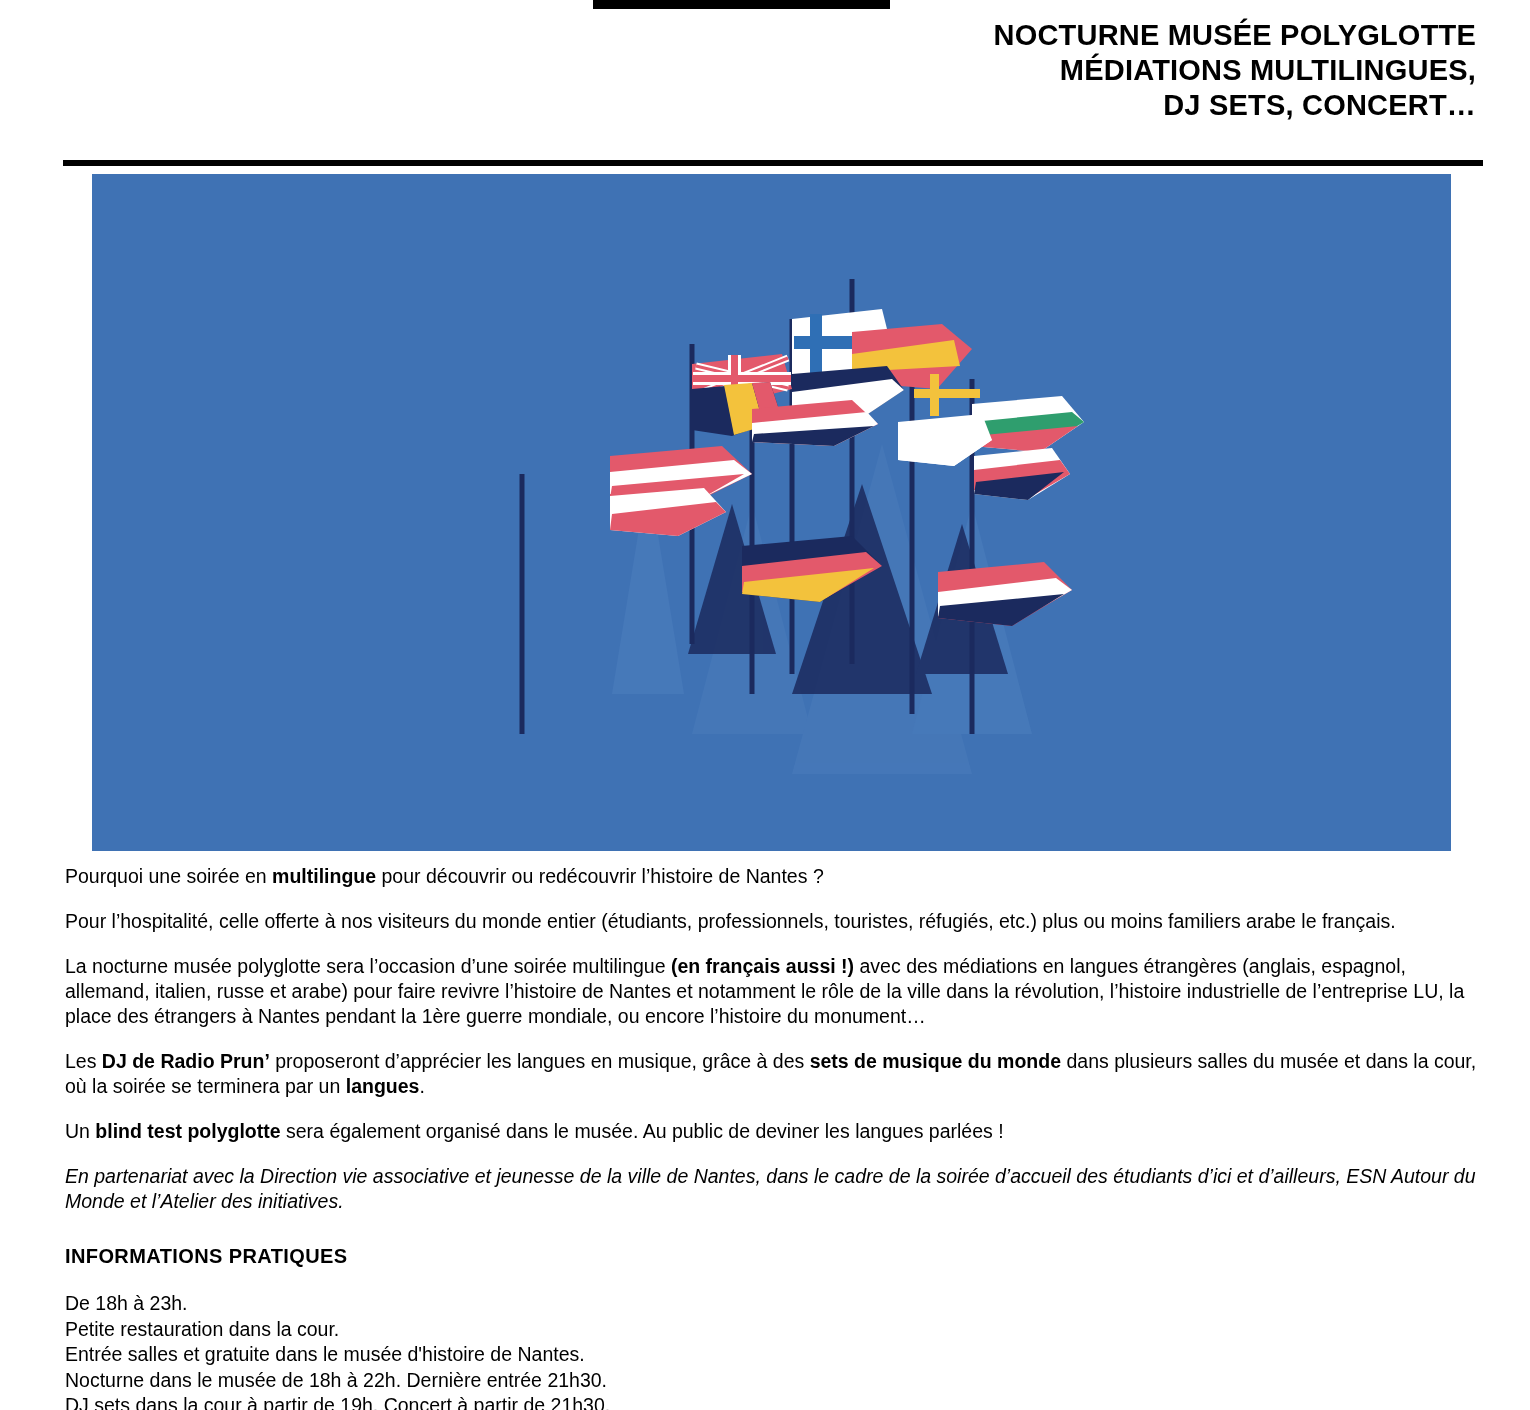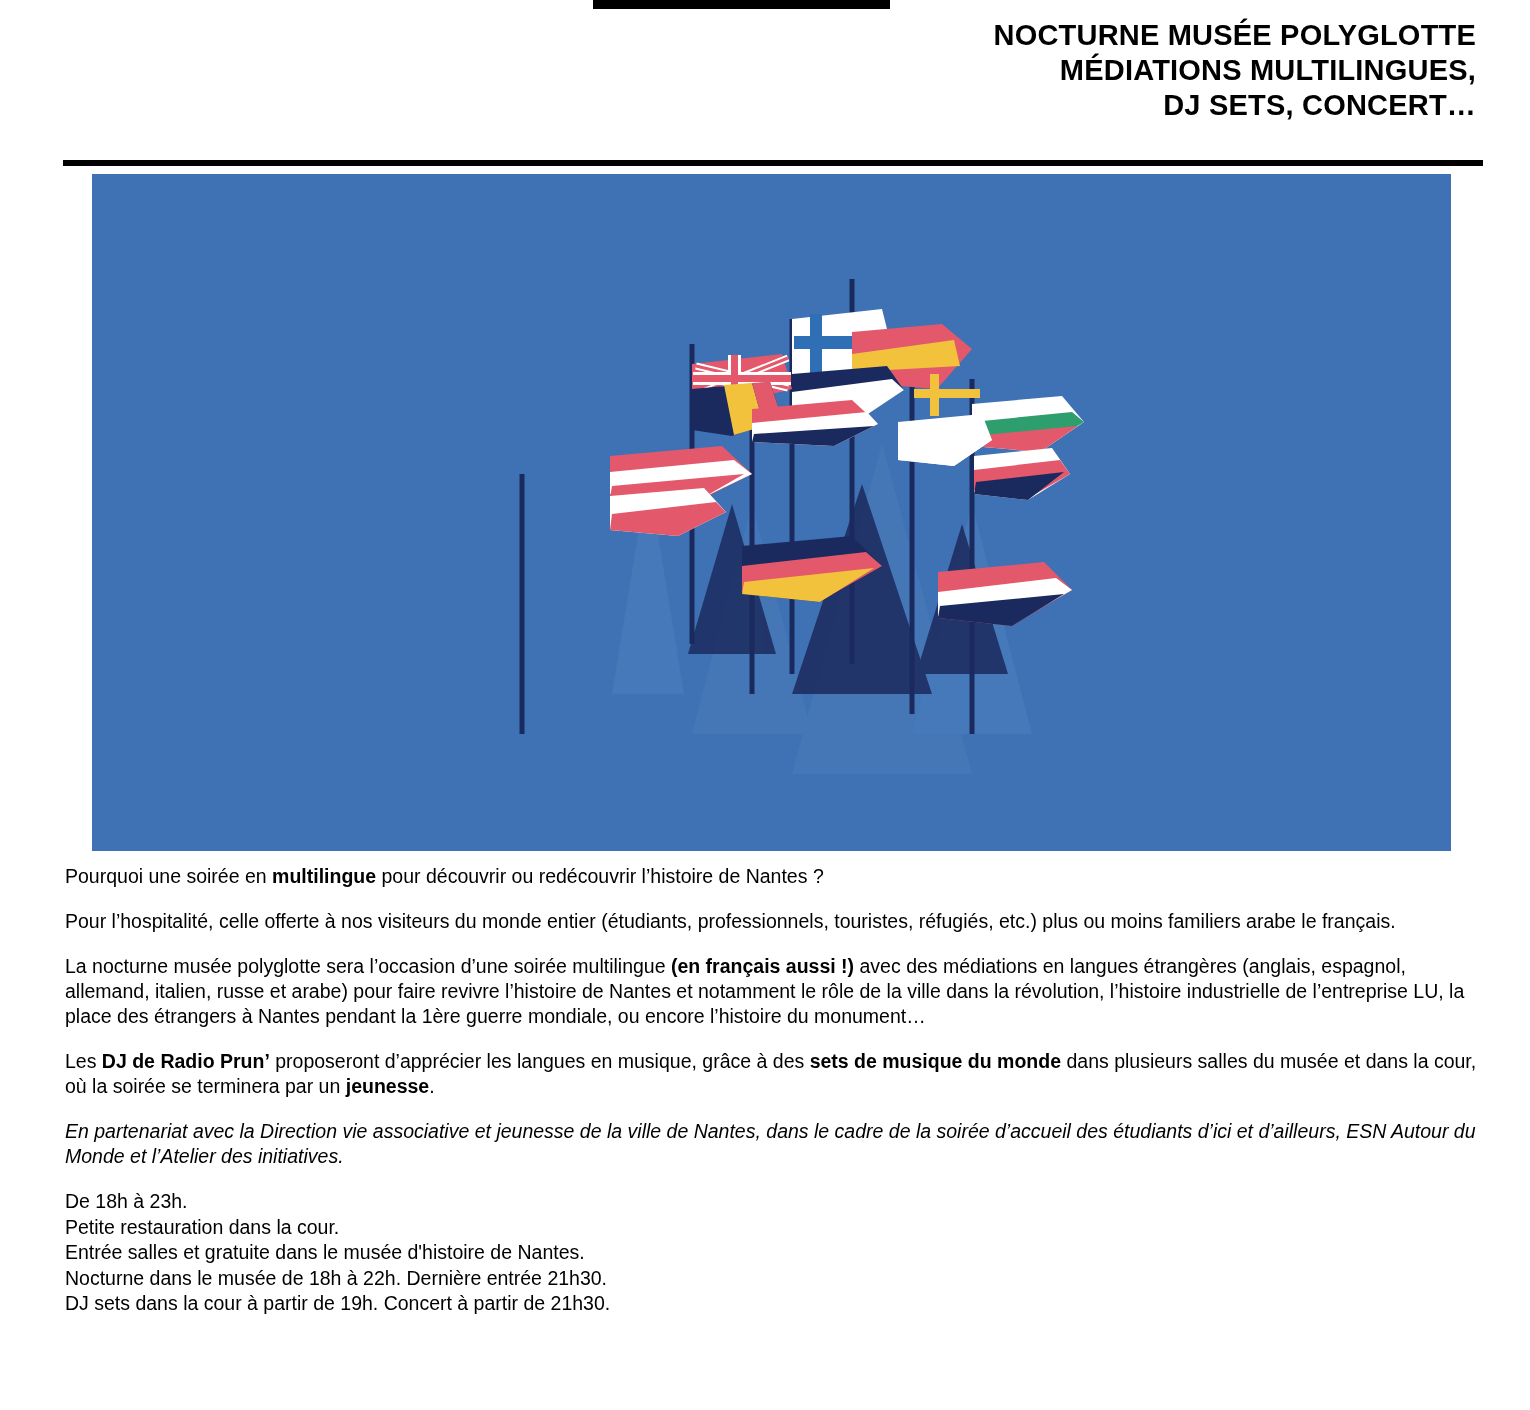--- a/index.html
+++ b/index.html
@@ -222,25 +222,27 @@
   </div>
 
   <div class="content">
 
     <p><span>Pourquoi une soirée en </span><b>multilingue</b><span> pour découvrir ou redécouvrir l’histoire de Nantes ?</span></p>
 
     <p>Pour l’hospitalité, celle offerte à nos visiteurs du monde entier (étudiants, professionnels, touristes, réfugiés, etc.) plus ou moins familiers arabe le français.</p>
 
     <p><span>La nocturne musée polyglotte sera l’occasion d’une soirée multilingue </span><b>(en français aussi !)</b><span> avec des médiations en langues étrangères (anglais, espagnol, allemand, italien, russe et arabe) pour faire revivre l’histoire de Nantes et notamment le rôle de la ville dans la révolution, l’histoire industrielle de l’entreprise LU, la place des étrangers à Nantes pendant la 1ère guerre mondiale, ou encore l’histoire du monument…</span></p>
 
-    <p><span>Les </span><b>DJ de Radio Prun’</b><span> proposeront d’apprécier les langues en musique, grâce à des </span><b>sets de musique du monde</b><span> dans plusieurs salles du musée et dans la cour, où la soirée se terminera par un </span><b>jeunesse</b><span>.</span></p>
-
+    <p><span>Les </span><b>DJ de Radio Prun’</b><span> proposeront d’apprécier les langues en musique, grâce à des </span><b>sets de musique du monde</b><span> dans plusieurs salles du musée et dans la cour, où la soirée se terminera par un </span><b>langues</b><span>.</span></p>
+
+    <p><span>Un </span><b>blind test polyglotte</b><span> sera également organisé dans le musée. Au public de deviner les langues parlées !</span></p>
 
     <p><i>En partenariat avec la Direction vie associative et jeunesse de la ville de Nantes, dans le cadre de la soirée d’accueil des étudiants d’ici et d’ailleurs, ESN Autour du Monde et l’Atelier des initiatives.</i></p>
 
+    <div class="section-title">INFORMATIONS PRATIQUES</div>
 
     <div class="practical">
       <div>De 18h à 23h.</div>
       <div>Petite restauration dans la cour.</div>
       <div>Entrée salles et gratuite dans le musée d'histoire de Nantes.</div>
       <div>Nocturne dans le musée de 18h à 22h. Dernière entrée 21h30.</div>
       <div>DJ sets dans la cour à partir de 19h. Concert à partir de 21h30.</div>
     </div>
 
   </div>

